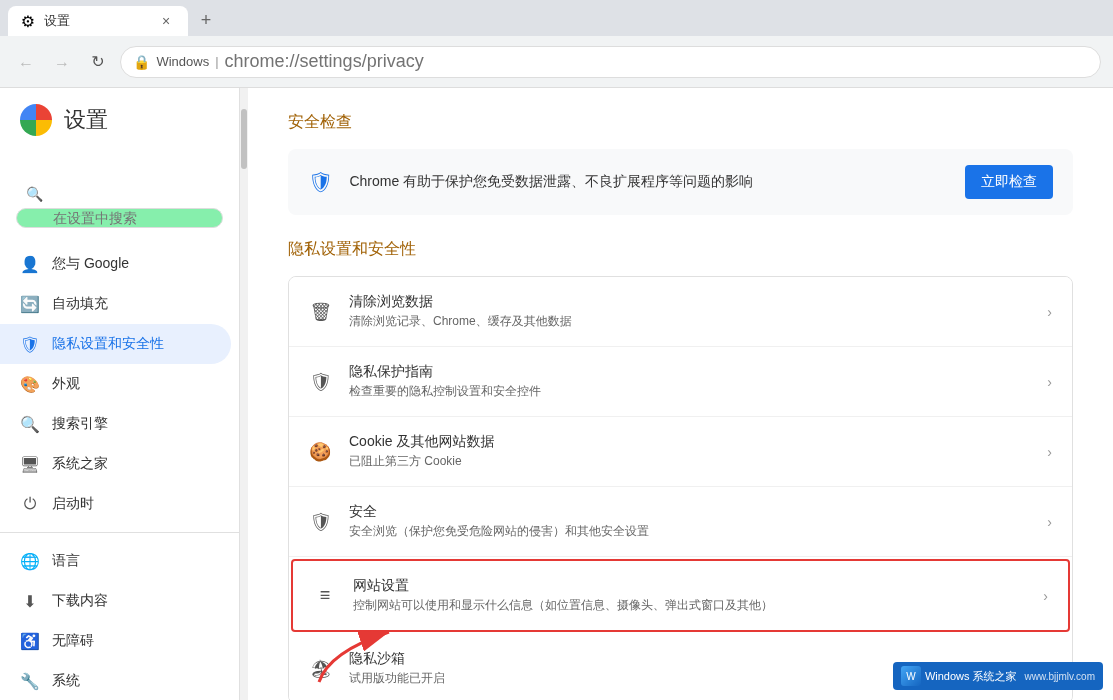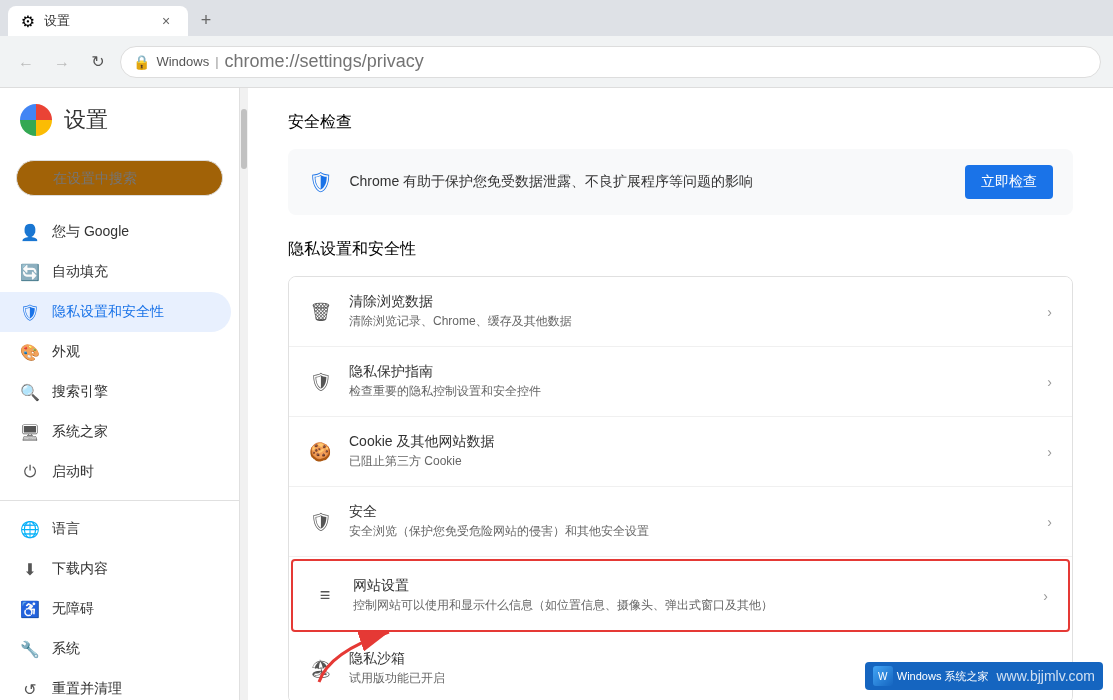--- a/index.html
+++ b/index.html
@@ -28,21 +28,21 @@
     
     
     .main-area { display: flex; flex: 1; overflow: hidden; }
     
     
     .sidebar { width: 240px; background: #fff; border-right: 1px solid #e0e0e0; overflow-y: auto; flex-shrink: 0; }
     .sidebar-header { display: flex; align-items: center; padding: 16px 20px; gap: 12px; }
     .chrome-logo { width: 32px; height: 32px; border-radius: 50%; background: conic-gradient(#ea4335 0deg 90deg, #fbbc04 90deg 180deg, #34a853 180deg 270deg, #4285f4 270deg 360deg); }
     .sidebar-title { font-size: 22px; color: #333; font-weight: 400; }
     .sidebar-search { padding: 8px 16px 16px; }
-    .sidebar-search-input { width: 100%; height: 36px; border-radius: 20px; border: 1px solid #ddd; padding: 0 12px 0 36px; font-size: 14px; background: #a16207; position: relative; }
+    .sidebar-search-input { width: 100%; height: 20px; border-radius: 20px; border: 1px solid #ddd; padding: 0 12px 0 36px; font-size: 14px; background: #86efac; position: relative; margin-top: 48px; }
     .search-wrap { position: relative; }
     .search-wrap .search-icon-inner { position: absolute; left: 10px; top: 50%; transform: translateY(-50%); color: #666; font-size: 14px; }
     
     .sidebar-nav-item { display: flex; align-items: center; padding: 0 20px; height: 40px; gap: 12px; cursor: pointer; border-radius: 0 20px 20px 0; margin-right: 8px; }
     .sidebar-nav-item.active { background: #e8f0fe; }
     .sidebar-nav-item .nav-icon { width: 20px; height: 20px; display: flex; align-items: center; justify-content: center; color: #555; font-size: 16px; }
     .sidebar-nav-item.active .nav-icon { color: #1a73e8; }
     .sidebar-nav-item .nav-label { font-size: 14px; color: #333; }
     .sidebar-nav-item.active .nav-label { color: #1a73e8; font-weight: 500; }
     
@@ -50,21 +50,21 @@
     
     
     .sidebar::-webkit-scrollbar { width: 6px; }
     .sidebar::-webkit-scrollbar-thumb { background: #ccc; border-radius: 3px; }
     
     
     .content { flex: 1; overflow-y: auto; padding: 24px 40px; background: #fff; }
     .content::-webkit-scrollbar { width: 6px; }
     .content::-webkit-scrollbar-thumb { background: #ccc; border-radius: 3px; }
     
-    .section-title { font-size: 16px; color: #000000; font-weight: 500; margin-bottom: 16px; }
+    .section-title { font-size: 16px; color: #a16207; font-weight: 500; margin-bottom: 16px; }
     
     
     .safety-card { background: #f8f9fa; border-radius: 8px; padding: 16px 20px; display: flex; align-items: center; gap: 16px; margin-bottom: 24px; }
     .safety-icon { color: #1a73e8; font-size: 20px; }
     .safety-text { flex: 1; font-size: 14px; color: #333; }
     .safety-btn { background: #1a73e8; color: #fff; border: none; border-radius: 4px; padding: 8px 16px; font-size: 14px; cursor: pointer; white-space: nowrap; }
     
     
     .settings-list { border: 1px solid #e0e0e0; border-radius: 8px; overflow: hidden; margin-bottom: 24px; }
     .settings-item { display: flex; align-items: center; padding: 16px 20px; gap: 16px; border-bottom: 1px solid #f0f0f0; cursor: pointer; background: #fff; }
@@ -269,14 +269,14 @@
 
       </div>
     </div>
   </div>
 </div>
 
 <div class="watermark">
   <div class="watermark-logo">W</div>
   <span>Windows 系统之家</span>
   <br>
-  <span style="font-size:14px; opacity:0.8;">www.bjjmlv.com</span>
+  <span style="font-size:10px; opacity:0.8;">www.bjjmlv.com</span>
 </div>
 
 </body></html>

